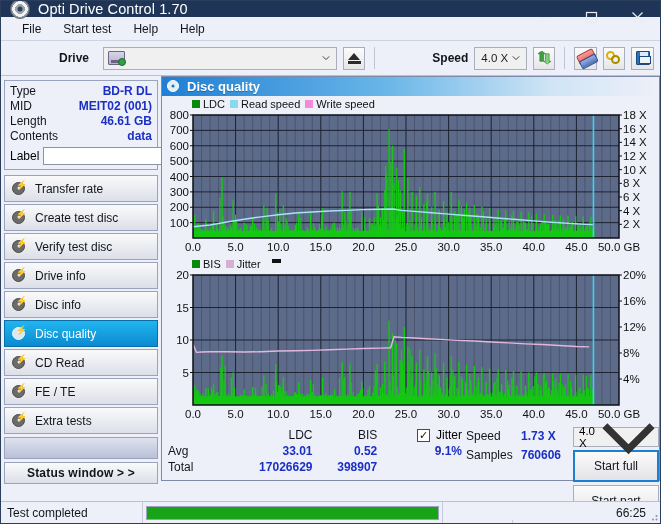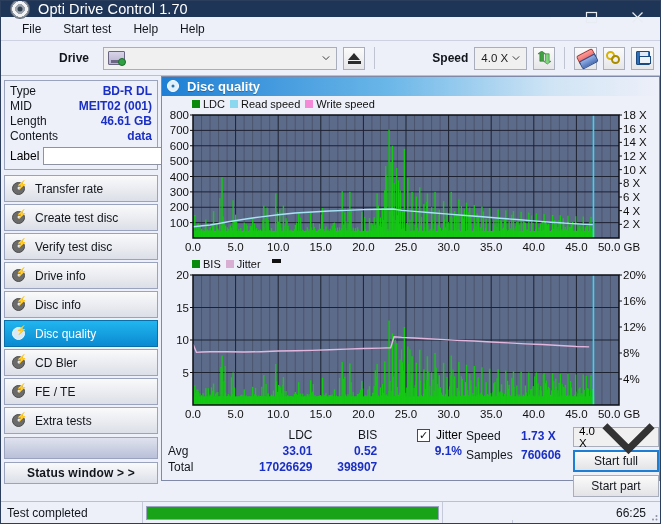--- a/index.html
+++ b/index.html
@@ -241,21 +241,21 @@
   .sr-row { display:flex; line-height:19px; }
   .sr-row .lbl { width:55px; color:#12161c; }
   .sr-row .val { color:#1a2fc4; font-weight:bold; }
   .sr-btns { width:88px; padding-left:2px; }
   .sel-speed {
     height:20px; border:1px solid #a8aebb; background:#f0f0f0;
     display:flex; align-items:center; padding-left:5px; font-size:11.5px;
     position:relative; margin-bottom:3px;
   }
   .bigbtn {
-    height:22px; border:1px solid #a8aebb;
+    height:32px; border:1px solid #a8aebb;
     background:linear-gradient(#fbfbfb,#e3e3e7);
     display:flex;align-items:center;justify-content:center;
     font-size:12px; color:#12161c; margin-bottom:3px;
   }
   .bigbtn.focus { border:2px solid #1d7fd4; }
 
   
   .statusbar {
     position:absolute; left:0; bottom:0; width:659px; height:22px;
     background:#eef0f9; border-top:1px solid #b9c0d4;
@@ -420,21 +420,21 @@
               <span class="disc-c"></span>
               <span class="spark">⚡</span>
             </span>
           <span>Disc quality</span>
         </div>
         <div class="navbtn">
           <span class="nav-ico">
               <span class="disc-c"></span>
               <span class="spark">⚡</span>
             </span>
-          <span>CD Bler</span>
+          <span>CD Read</span>
         </div>
         <div class="navbtn">
           <span class="nav-ico">
               <span class="disc-c"></span>
               <span class="spark">⚡</span>
             </span>
           <span>FE / TE</span>
         </div>
         <div class="navbtn">
           <span class="nav-ico">

